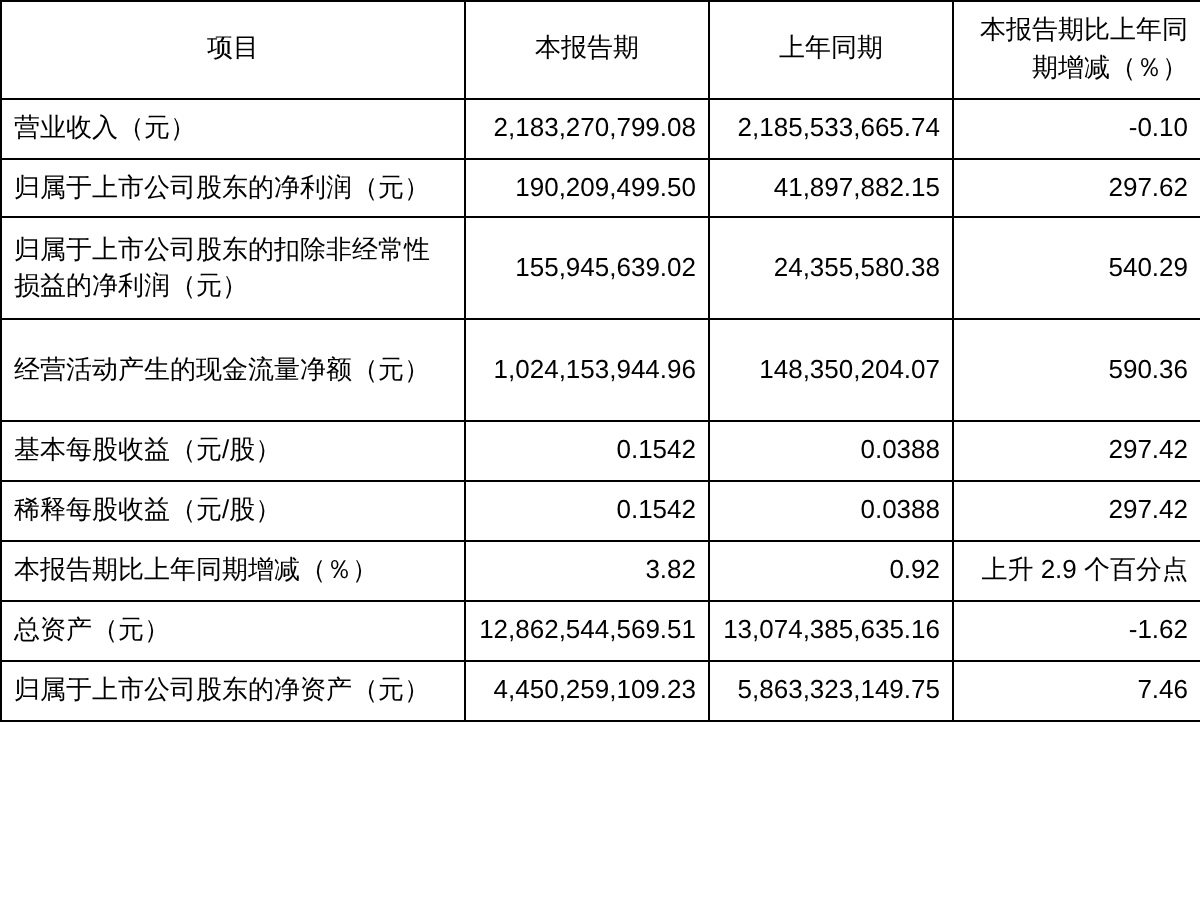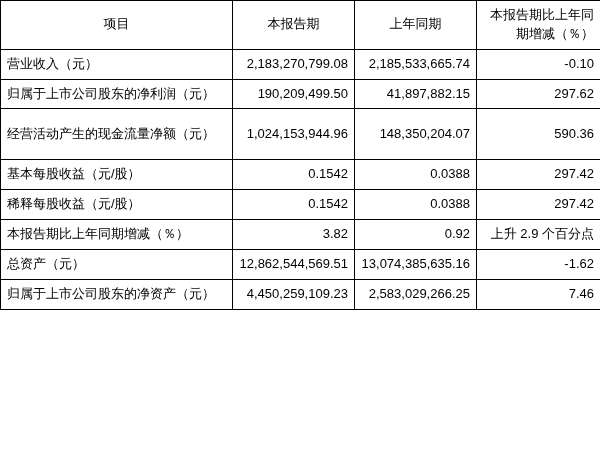--- a/index.html
+++ b/index.html
@@ -75,20 +75,26 @@
       <td class="num-cell">-0.10</td>
     </tr>
 
     <tr>
       <td class="label-cell">归属于上市公司股东的净利润（元）</td>
       <td class="num-cell">190,209,499.50</td>
       <td class="num-cell">41,897,882.15</td>
       <td class="num-cell">297.62</td>
     </tr>
 
+    <tr class="row-tall">
+      <td class="label-cell">归属于上市公司股东的扣除非经常性损益的净利润（元）</td>
+      <td class="num-cell">155,945,639.02</td>
+      <td class="num-cell">24,355,580.38</td>
+      <td class="num-cell">540.29</td>
+    </tr>
 
     <tr class="row-tall">
       <td class="label-cell">经营活动产生的现金流量净额（元）</td>
       <td class="num-cell">1,024,153,944.96</td>
       <td class="num-cell">148,350,204.07</td>
       <td class="num-cell">590.36</td>
     </tr>
 
     <tr>
       <td class="label-cell">基本每股收益（元/股）</td>
@@ -115,17 +121,17 @@
     <tr>
       <td class="label-cell">总资产（元）</td>
       <td class="num-cell">12,862,544,569.51</td>
       <td class="num-cell">13,074,385,635.16</td>
       <td class="num-cell">-1.62</td>
     </tr>
 
     <tr>
       <td class="label-cell">归属于上市公司股东的净资产（元）</td>
       <td class="num-cell">4,450,259,109.23</td>
-      <td class="num-cell">2,583,029,266.25</td>
+      <td class="num-cell">5,863,323,149.75</td>
       <td class="num-cell">7.46</td>
     </tr>
   </tbody>
 </table>
 
 </body></html>

